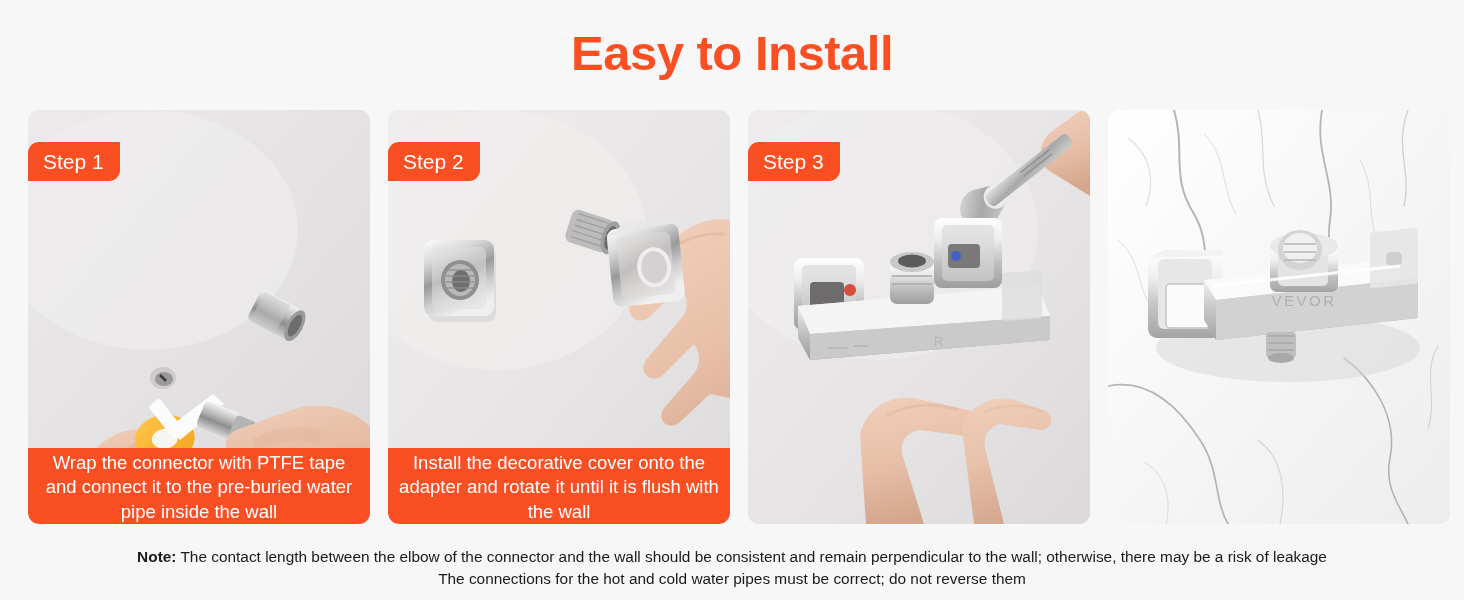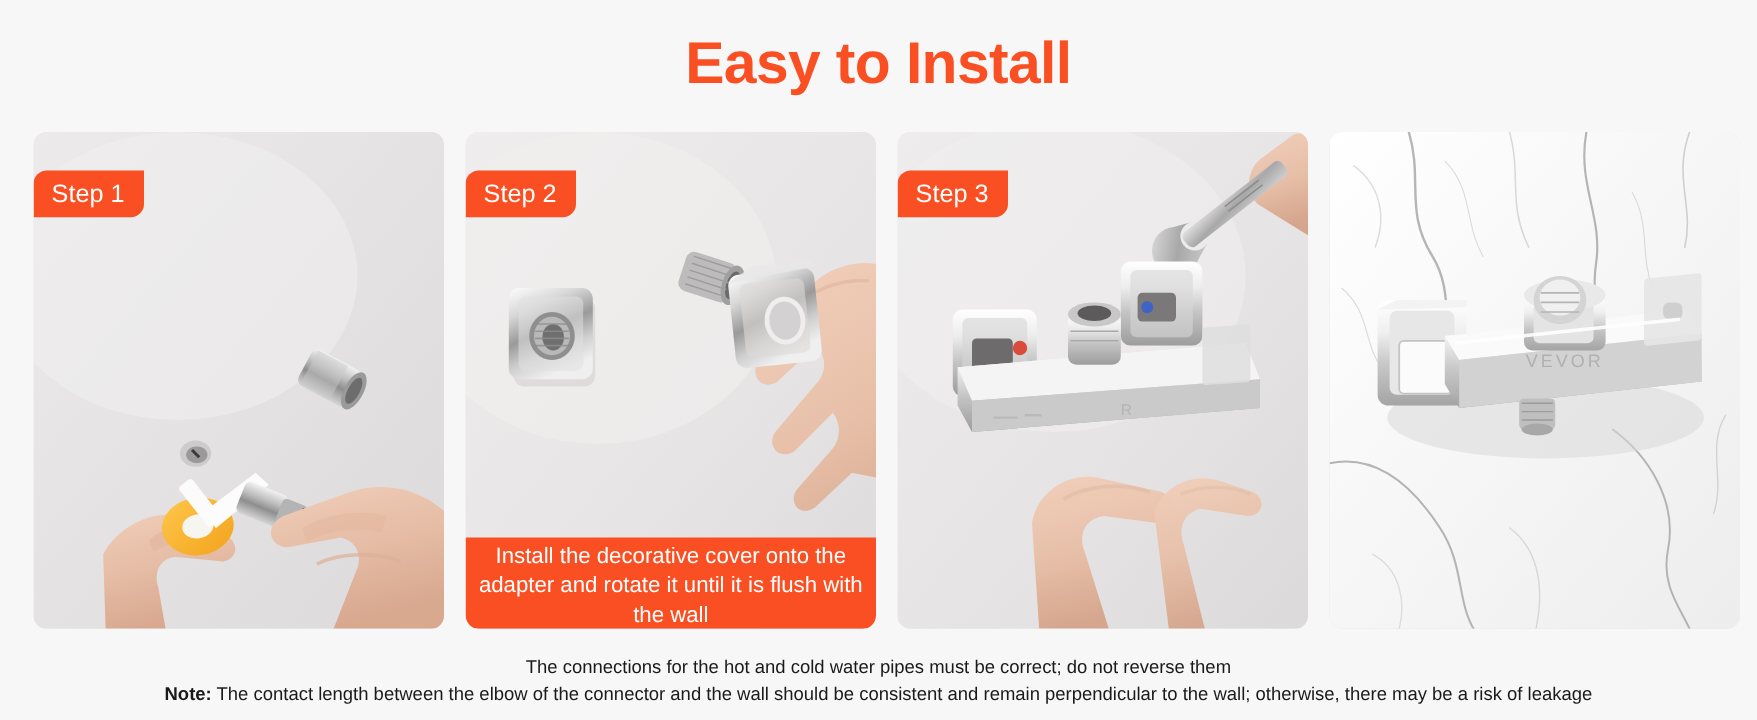--- a/index.html
+++ b/index.html
@@ -185,20 +185,23 @@
             <rect x="34" y="2" width="22" height="24" rx="4" fill="#b4b4b4"></rect>
             <path d="M52 4 l14 6 l-6 18 l-12 -4 Z" fill="#4d4846"></path>
           </g>
 
           <path d="M342 414 L342 316 C320 296 288 290 258 302 L208 320 C192 328 196 346 212 346 L256 338 C272 342 274 356 268 368 L250 414 Z" fill="url(#skin1)"></path>
           <path d="M224 330 C244 318 272 314 294 320 L290 334 C268 328 244 332 228 342 Z" fill="#e3b79f" opacity="0.6"></path>
           <path d="M236 360 C256 350 286 350 306 358" stroke="#dcb098" stroke-width="3" fill="none" opacity="0.7"></path>
         </svg>
       </div>
       <div class="step-badge">Step 1</div>
+      <div class="step-caption">
+        <span>Wrap the connector with PTFE tape and connect it to the pre-buried water pipe inside the wall</span>
+      </div>
     </div>
 
     <div class="step-card">
       <div class="step-photo">
         <svg viewBox="0 0 342 414" xmlns="http://www.w3.org/2000/svg" aria-hidden="true">
           <defs>
             <linearGradient id="w2" x1="0" y1="0" x2="1" y2="1">
               <stop offset="0" stop-color="#efeded"></stop>
               <stop offset="0.6" stop-color="#e6e4e4"></stop>
               <stop offset="1" stop-color="#dcdada"></stop>
@@ -402,17 +405,17 @@
           </g>
 
           <path d="M104 176 L292 156" stroke="#ffffff" stroke-width="3" opacity="0.9"></path>
         </svg>
       </div>
     </div>
 
   </div>
 
   <div class="note-block">
+    <div class="note-line"><span class="note-label">Note:</span><span> The contact length between the elbow of the connector and the wall should be consistent and remain perpendicular to the wall; otherwise, there may be a risk of leakage</span></div>
     <div class="note-line">The connections for the hot and cold water pipes must be correct; do not reverse them</div>
-    <div class="note-line"><span class="note-label">Note:</span><span> The contact length between the elbow of the connector and the wall should be consistent and remain perpendicular to the wall; otherwise, there may be a risk of leakage</span></div>
   </div>
 
 </div>
 
 </body></html>

